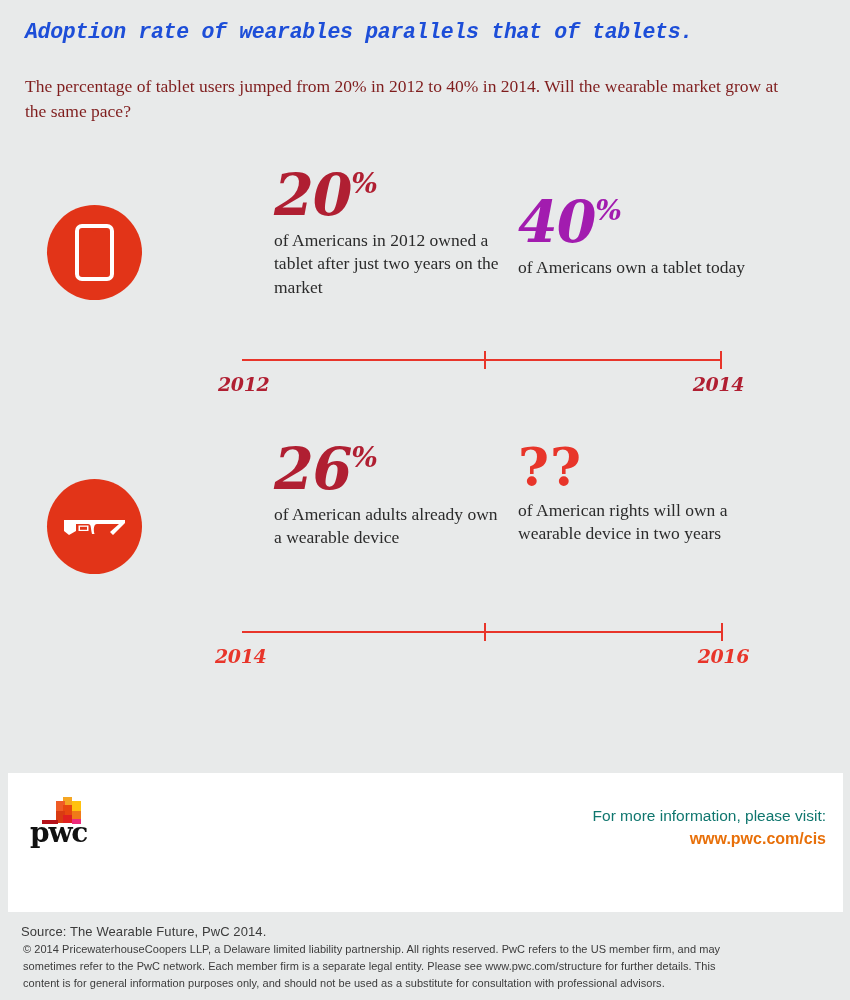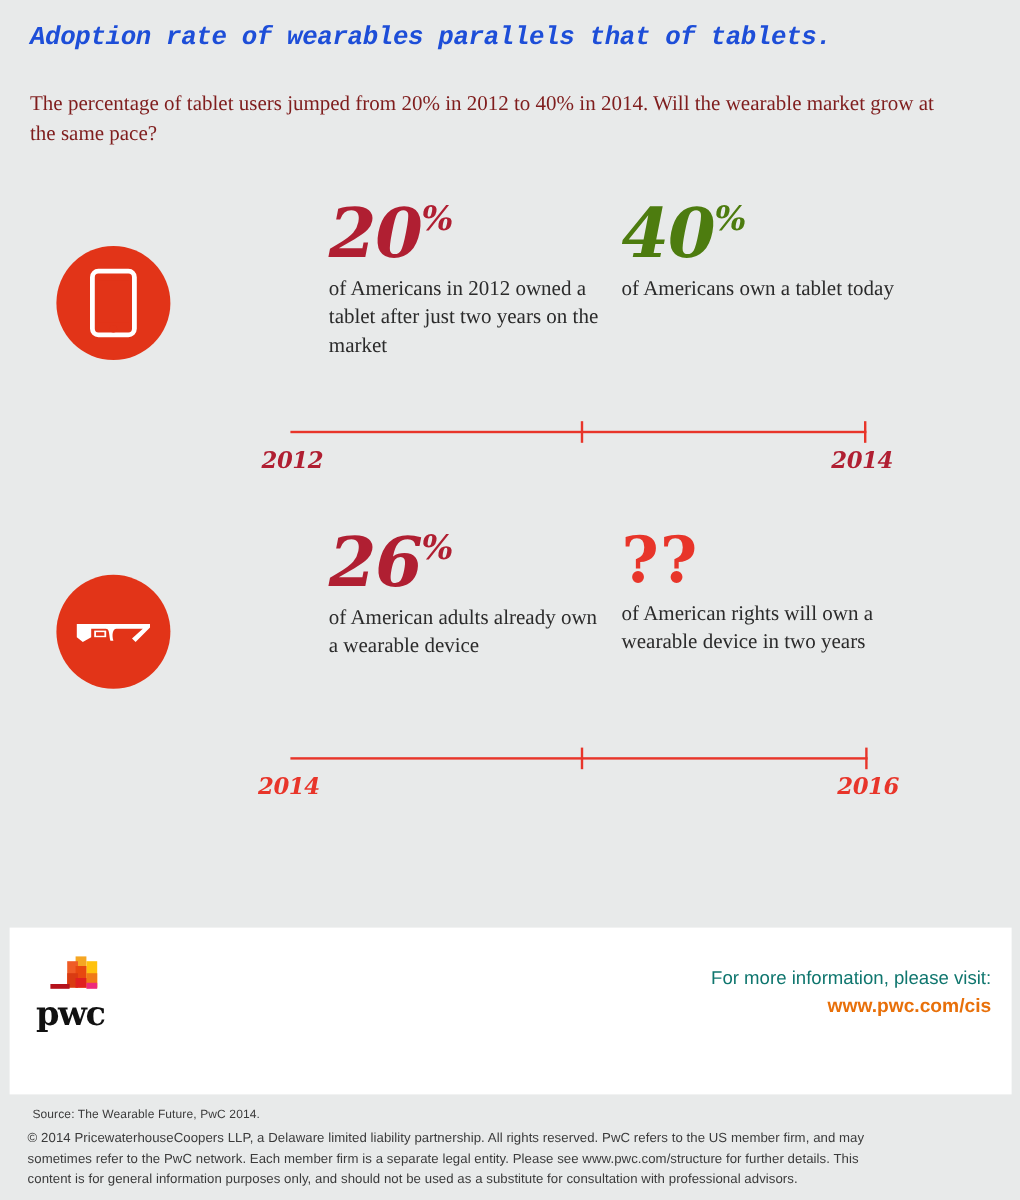--- a/index.html
+++ b/index.html
@@ -84,21 +84,21 @@
     white-space: nowrap;
     margin: 0 0 6px 0;
     padding-top: 6px;
   }
   .bignum .pct {
     font-size: 28px;
     vertical-align: 22px;
     letter-spacing: 0;
   }
   .bignum.dark { color: #b01f32; }
-  .bignum.bright { color: #4d7c0f; }
+  .bignum.bright { color: #a21caf; margin-top: 27px; }
   .bignum.qmarks {
     font-style: normal;
     font-size: 53px;
     letter-spacing: 1px;
     color: #e8352a;
   }
   .statdesc {
     font-family: "Liberation Serif", serif;
     font-size: 17.5px;
     line-height: 1.33;
@@ -153,21 +153,21 @@
   .pwc-logo {
     position: absolute;
     left: 22px;
     top: 18px;
     width: 90px;
     height: 72px;
   }
   .pwc-word {
     position: absolute;
     left: 0;
-    top: 40px;
+    top: 28px;
     font-family: "DejaVu Serif", serif;
     font-weight: bold;
     font-size: 28px;
     letter-spacing: -1.2px;
     color: #111111;
     line-height: 1;
   }
   .visit-block {
     position: absolute;
     right: 17px;
@@ -184,24 +184,24 @@
     font-family: "Liberation Sans", sans-serif;
     font-weight: bold;
     font-size: 16px;
     color: #e8700a;
     line-height: 1.45;
   }
 
   
   .source-line {
     position: absolute;
-    left: 27px;
+    left: 21px;
     top: 924px;
     font-family: "Liberation Sans", sans-serif;
-    font-size: 10px;
+    font-size: 13px;
     color: #3b3b3b;
     letter-spacing: 0.1px;
   }
   .disclaimer {
     position: absolute;
     left: 23px;
     top: 941px;
     width: 722px;
     font-family: "Liberation Sans", sans-serif;
     font-size: 11px;

